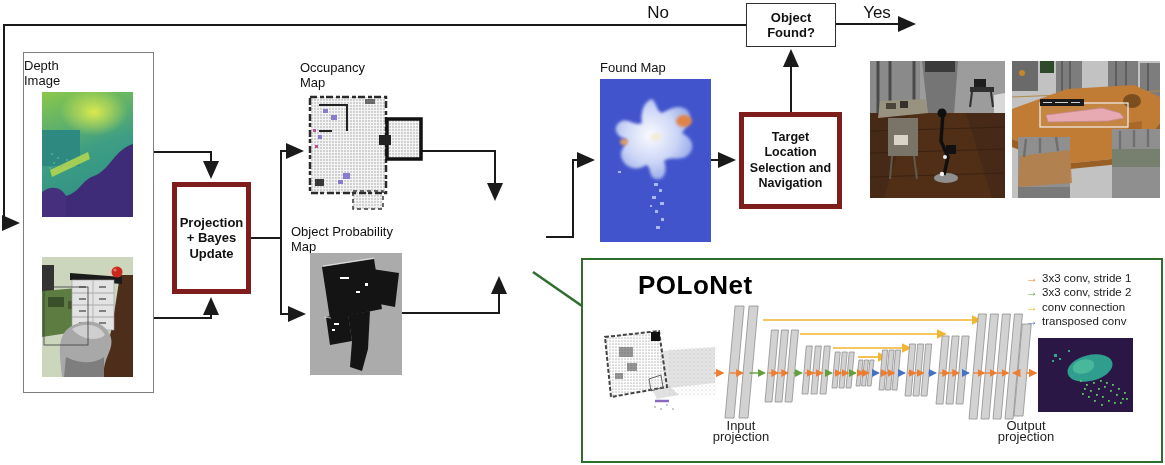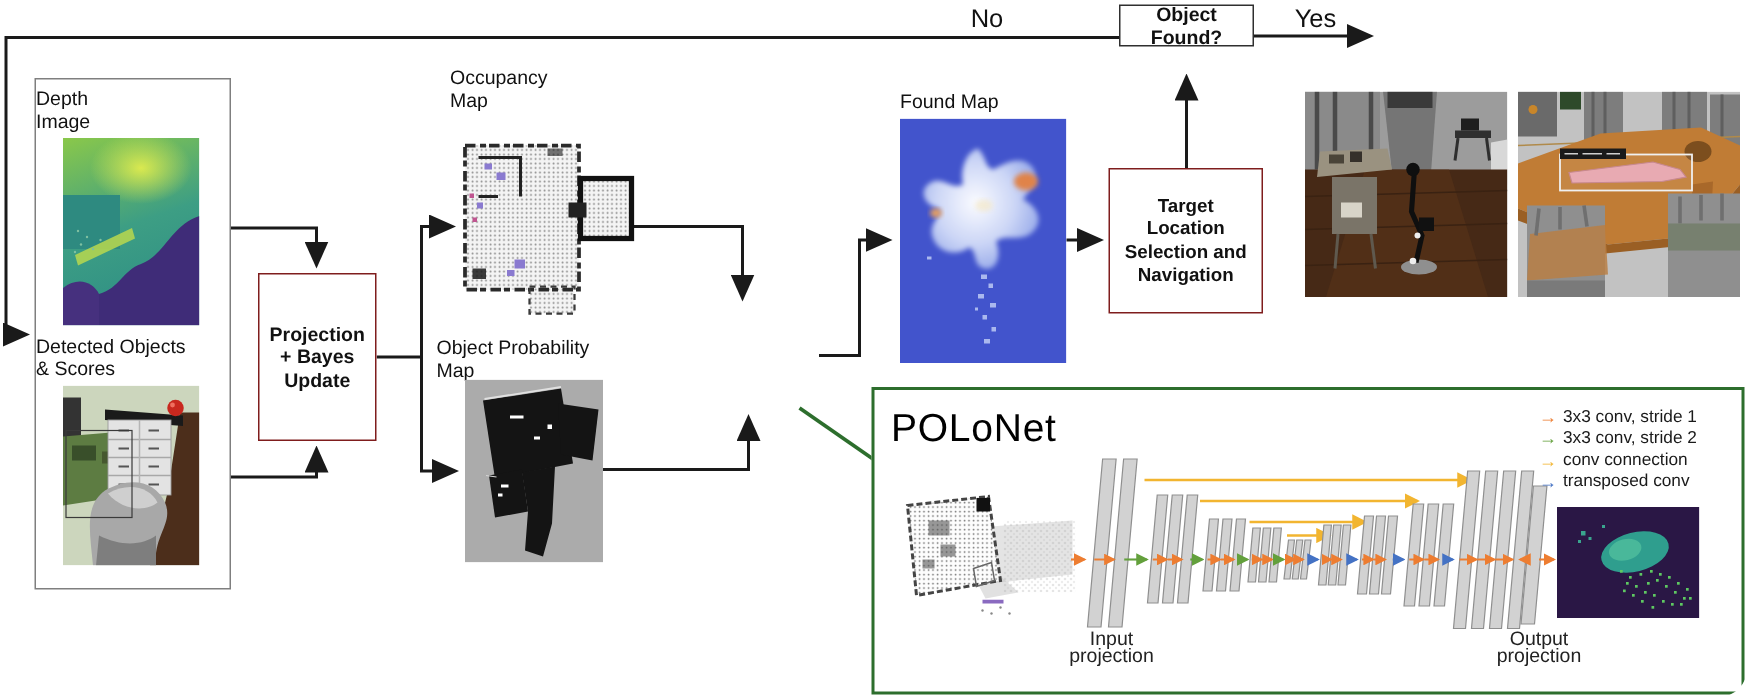--- a/index.html
+++ b/index.html
@@ -1,27 +1,27 @@
 <!DOCTYPE html>
 <html><head>
 <meta charset="utf-8">
 <style>
   html,body{margin:0;padding:0;background:#fff;}
   #fig{position:relative;width:1165px;height:465px;background:#fff;
-       font-family:"Liberation Sans",sans-serif;color:#111;overflow:hidden;border-radius:20px;}
+       font-family:"Liberation Sans",sans-serif;color:#111;overflow:hidden;}
   .abs{position:absolute;}
   .lbl{color:#111;font-size:13px;line-height:15px;}
-  .node{border:1px solid #7f1d1d;background:#fff;display:flex;flex-direction:column;
+  .node{border:5px solid #7f1d1d;background:#fff;display:flex;flex-direction:column;
         align-items:center;justify-content:center;text-align:center;
         font-weight:bold;font-size:13px;line-height:15.5px;box-sizing:border-box;}
   .node-dark{border:1.5px solid #2f2f2f;}
   .branch{font-size:17px;line-height:18px;text-align:center;color:#111;}
   .img{overflow:hidden;}
   #polonet-box{border:2.5px solid #2d6e2d;background:#fff;box-sizing:border-box;}
-  #polonet-title{font-weight:normal;font-size:26px;letter-spacing:0.5px;color:#000;}
+  #polonet-title{font-weight:bold;font-size:26px;letter-spacing:0.5px;color:#000;margin-left:44px;}
   .legend-row{display:flex;align-items:center;height:14.3px;font-size:11.5px;color:#1a1a1a;}
   .legend-arrow{width:16px;font-weight:bold;font-size:12px;line-height:12px;}
   .proj-lbl{font-size:13px;line-height:11px;text-align:center;color:#222;}
   svg{display:block;}
 </style>
 </head>
 <body>
 
 <div id="fig">
 
@@ -81,24 +81,20 @@
           <circle cx="10" cy="62" r="0.8"></circle>
           <circle cx="16" cy="66" r="0.8"></circle>
           <circle cx="12" cy="71" r="0.8"></circle>
           <circle cx="20" cy="74" r="0.8"></circle>
           <circle cx="25" cy="68" r="0.8"></circle>
           <circle cx="8" cy="76" r="0.8"></circle>
         </g>
     </svg>
   </div>
 
-  <div class="abs lbl" style="left:24px;top:223px;width:129px;z-index:3">
-    <div>Detected Objects</div>
-    <div>&amp; Scores</div>
-  </div>
 
   <div class="abs img" style="left:42px;top:257px;width:91px;height:120px;z-index:3">
     <svg width="91" height="120">
       <rect width="91" height="120" fill="#ccd6bd"></rect>
       <polygon points="78,18 91,18 91,120 58,120 70,70" fill="#4c2e1b"></polygon>
       <rect x="0" y="8" width="12" height="28" fill="#333"></rect>
       <polygon points="0,34 48,30 52,72 0,80" fill="#5d7c42"></polygon>
       <rect x="6" y="40" width="16" height="10" fill="#394f2a"></rect>
       <rect x="26" y="44" width="14" height="8" fill="#46582f"></rect>
       <polygon points="28,16 80,20 80,27 28,23" fill="#1a1a1a"></polygon>
@@ -125,21 +121,21 @@
       <rect x="2" y="30" width="44" height="58" fill="none" stroke="#3a3a3a" stroke-width="0.8"></rect>
     </svg>
   </div>
 
   <div class="abs node" style="left:172px;top:182px;width:79px;height:112px;z-index:2">
     <div>Projection</div>
     <div>+ Bayes</div>
     <div>Update</div>
   </div>
 
-  <div class="abs lbl" style="left:300px;top:44px;width:125px;z-index:2">
+  <div class="abs lbl" style="left:300px;top:60px;width:125px;z-index:2">
     <div>Occupancy</div>
     <div>Map</div>
   </div>
 
   <div class="abs img" style="left:305px;top:93px;width:120px;height:118px;z-index:2">
     <svg width="120" height="118">
       <defs>
         <pattern id="occ-sp" width="3" height="3" patternUnits="userSpaceOnUse">
           <rect width="3" height="3" fill="#f4f4f4"></rect>
             <circle cx="1" cy="1" r="0.65" fill="#8f8f8f"></circle>
@@ -232,21 +228,21 @@
     </svg>
   </div>
 
   <div class="abs node" style="left:739px;top:112px;width:103px;height:97px;font-size:12.5px;z-index:2">
     <div>Target</div>
     <div>Location</div>
     <div>Selection and</div>
     <div>Navigation</div>
   </div>
 
-  <div class="abs node node-dark" style="left:746px;top:3px;width:90px;height:28px;z-index:2">
+  <div class="abs node node-dark" style="left:746px;top:3px;width:90px;height:44px;z-index:2">
     <div>Object</div>
     <div>Found?</div>
   </div>
 
 
   <div class="abs img" style="left:870px;top:61px;width:135px;height:137px;z-index:2">
     <svg width="135" height="137">
       <rect width="135" height="137" fill="#9c9c9c"></rect>
       <rect x="0" y="0" width="50" height="54" fill="#8a8a8a"></rect>
       <g stroke="#4a4a4a" stroke-width="3">

